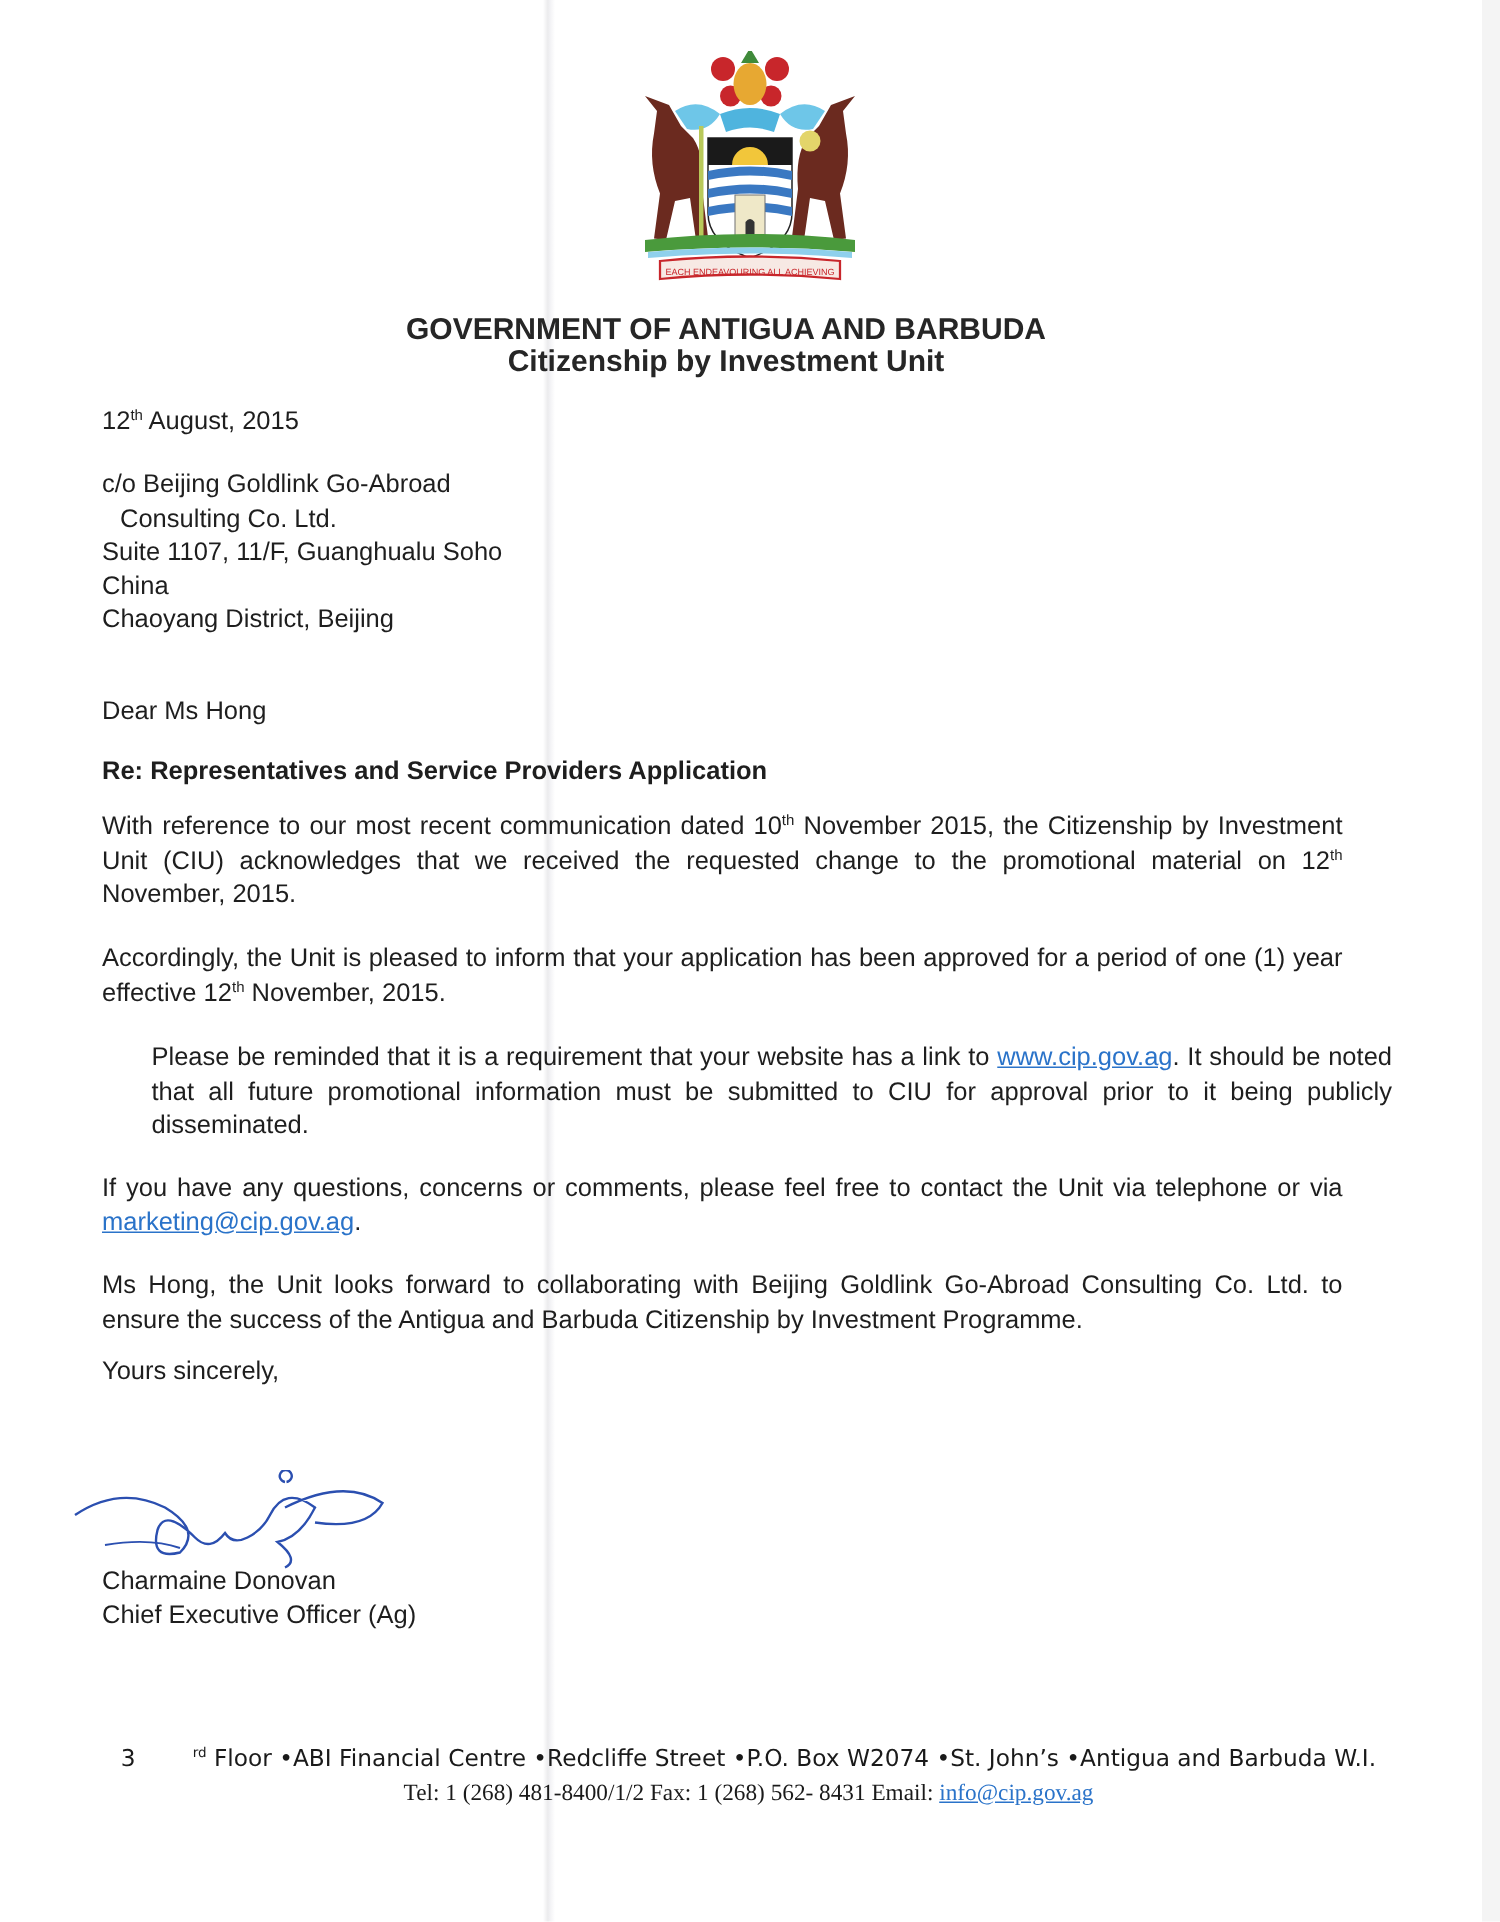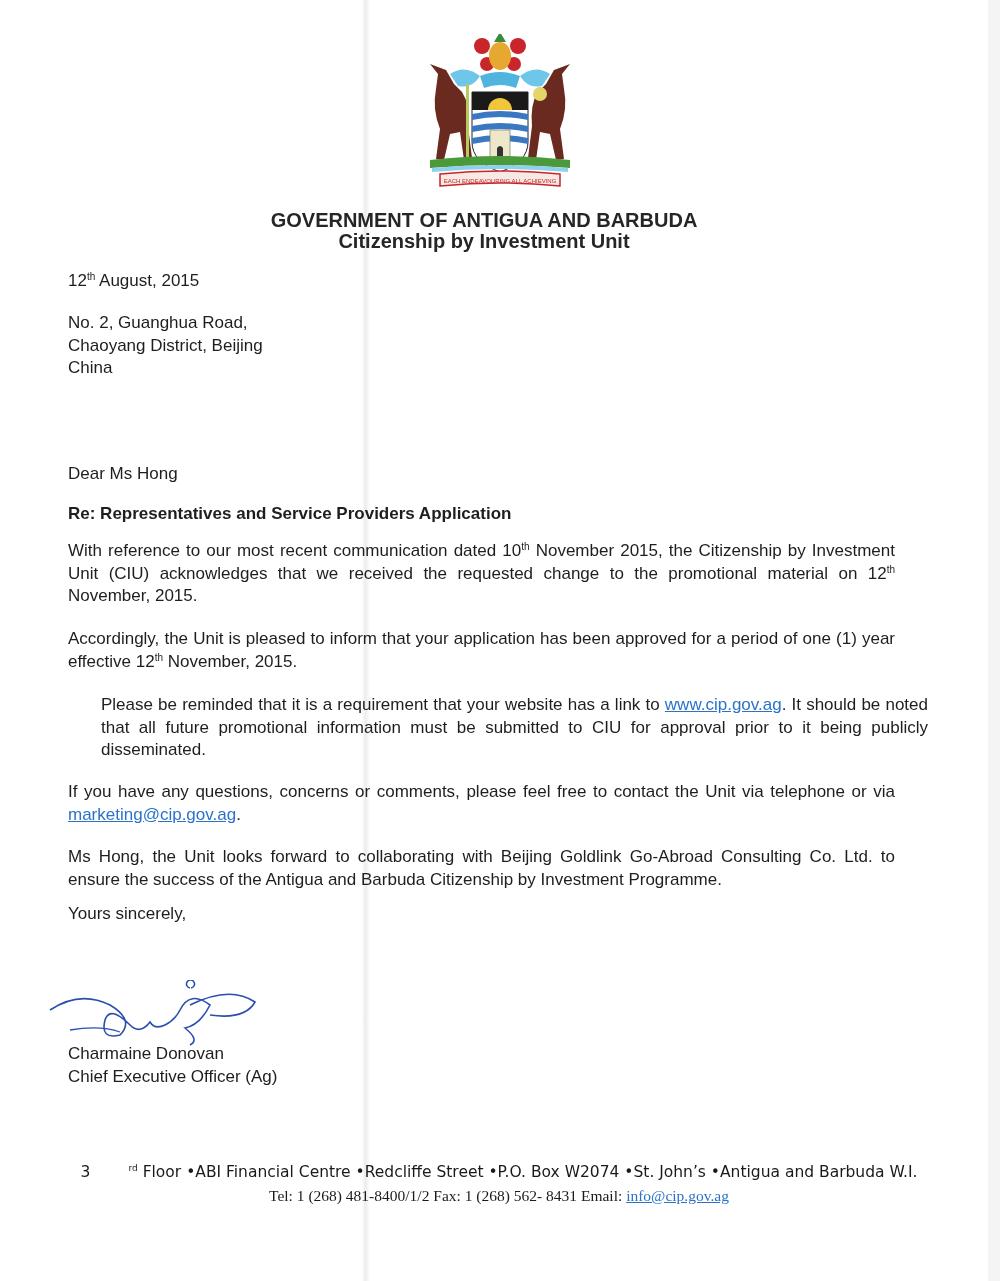--- a/index.html
+++ b/index.html
@@ -92,23 +92,25 @@
   <path d="M30 140 Q90 134 150 140 L150 152 Q90 146 30 152 Z" fill="#f7e9e4" stroke="#c8262b" stroke-width="1.5"></path>
   <text x="90" y="149" font-size="6" text-anchor="middle" fill="#c8262b" font-family="Liberation Sans, sans-serif">EACH ENDEAVOURING ALL ACHIEVING</text>
 </svg>
 
 <div class="heading h1">GOVERNMENT OF ANTIGUA AND BARBUDA</div>
 <div class="heading h2">Citizenship by Investment Unit</div>
 
 <div class="txt date"><span>12</span><sup>th</sup><span> August, 2015</span></div>
 
 <div class="txt addr">
-  <div>No. 2, Guanghua Road,</div>
+  <div>c/o Beijing Goldlink Go-Abroad</div>
+  <div class="indent">Consulting Co. Ltd.</div>
+  <div>Suite 1107, 11/F, Guanghualu Soho</div>
+  <div>China</div>
   <div>Chaoyang District, Beijing</div>
-  <div>China</div>
 </div>
 
 <div class="txt salutation">Dear Ms Hong</div>
 <div class="txt subject">Re: Representatives and Service Providers Application</div>
 
 <div class="txt para p1"><span>With reference to our most recent communication dated 10</span><sup>th</sup><span> November 2015, the Citizenship by Investment Unit (CIU) acknowledges that we received the requested change to the promotional material on 12</span><sup>th</sup><span> November, 2015.</span></div>
 
 <div class="txt para p2"><span>Accordingly, the Unit is pleased to inform that your application has been approved for a period of one (1) year effective 12</span><sup>th</sup><span> November, 2015.</span></div>
 
 <div class="txt para p3"><span>Please be reminded that it is a requirement that your website has a link to </span><a class="link">www.cip.gov.ag</a><span>.  It should be noted that all future promotional information must be submitted to CIU for approval prior to it being publicly disseminated.</span></div>

